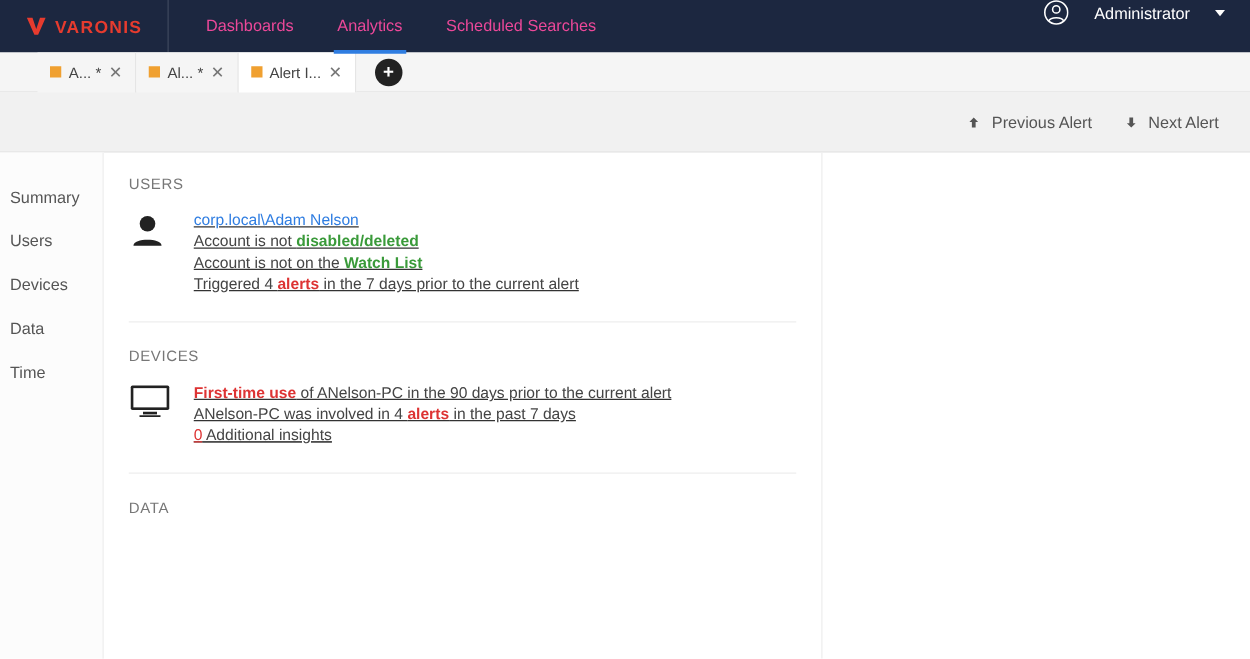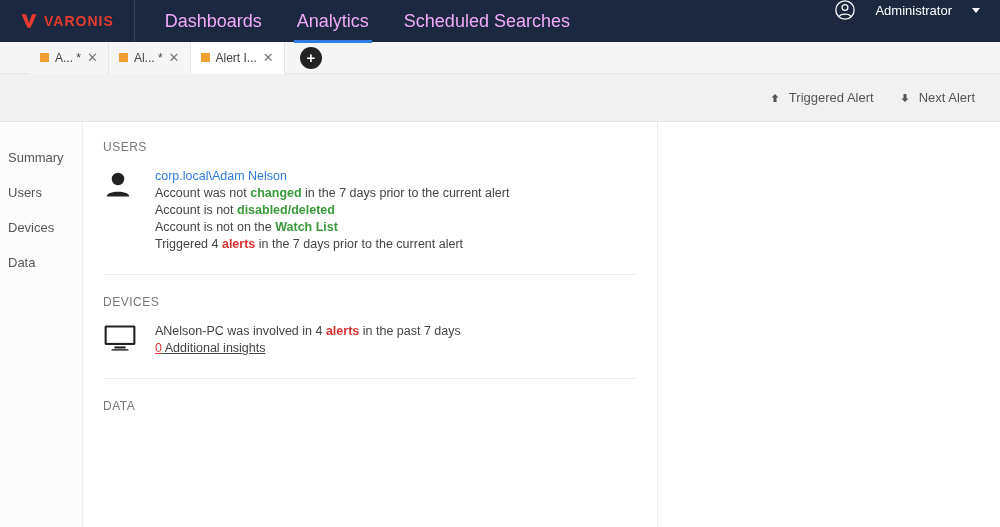--- a/index.html
+++ b/index.html
@@ -31,22 +31,22 @@
     color: #e63b2e;
     margin-right: 30px;
     padding-right: 20px;
     border-right: 1px solid rgba(255,255,255,0.15);
     height: 42px;
     line-height: 42px;
   }
   .brand svg { margin-right: 6px; }
   .nav-links { display: flex; gap: 35px; }
   .nav-link {
-    color: #f0abfc;
-    font-size: 18px;
+    color: #ec4899;
+    font-size: 13px;
     cursor: pointer;
     height: 42px;
     line-height: 42px;
     position: relative;
   }
   .nav-link.active::after {
     content: "";
     position: absolute;
     left: -3px; right: -3px; bottom: -1px;
     height: 3px;
@@ -155,21 +155,21 @@
     margin-bottom: 15px;
   }
   .section .body {
     display: flex;
     gap: 20px;
     border-bottom: 1px solid #eee;
     padding-bottom: 20px;
     margin-bottom: 20px;
   }
   .section .icon-col { width: 32px; }
-  .section .lines { flex:1; }
+  .section .lines { flex:1;text-decoration:underline; }
   .section .lines .line { margin-bottom: 3px; font-size: 12.5px; color:#444;}
   .link-blue { color: #2f7de1; cursor:pointer;}
   .green { color: #3a9a3a; font-weight: 600;}
   .red { color: #d33; font-weight: 600;}
   .u-red { color:#d33; text-decoration: underline; cursor:pointer; font-size:12.5px;}
   .u-text { text-decoration: underline; color:#444; cursor:pointer; font-size:12.5px;}
 
   .user-svg, .monitor-svg { fill: #222; }
 </style>
 </head>
@@ -217,72 +217,73 @@
   </div>
   <div class="tab-add">+</div>
 </div>
 
 <div class="alert-bar">
   <div class="spacer"></div>
   <div class="alert-nav">
     <svg width="12" height="12" viewBox="0 0 24 24">
         <path d="M12 4l-7 7h4v9h6v-9h4z" fill="#555"></path>
       </svg>
-    <span>Triggered Alert</span>
+    <span>Previous Alert</span>
   </div>
   <div class="alert-nav">
     <svg width="12" height="12" viewBox="0 0 24 24">
         <path d="M12 20l7-7h-4V4h-6v9H5z" fill="#555"></path>
       </svg>
     <span>Next Alert</span>
   </div>
 </div>
 
 <div class="main">
   <div class="sidebar">
     <div class="side-item">Summary</div>
     <div class="side-item">Users</div>
     <div class="side-item">Devices</div>
     <div class="side-item">Data</div>
+    <div class="side-item">Time</div>
   </div>
 
   <div class="content-wrap">
     <div class="content">
 
       <div class="section">
         <div class="section-title">USERS</div>
         <div class="body">
           <div class="icon-col">
             <svg class="user-svg" width="30" height="30" viewBox="0 0 24 24">
                 <circle cx="12" cy="8" r="5"></circle>
                 <path d="M3 22c0-5 18-5 18 0v0H3z"></path>
               </svg>
           </div>
           <div class="lines">
             <div class="line"><span class="link-blue">corp.local\Adam Nelson</span></div>
-            <div class="line"><span>Account was not </span><span class="green">changed</span><span> in the 7 days prior to the current alert</span></div>
             <div class="line"><span>Account is not </span><span class="green">disabled/deleted</span></div>
             <div class="line"><span>Account is not on the </span><span class="green">Watch List</span></div>
             <div class="line"><span>Triggered 4 </span><span class="red">alerts</span><span> in the 7 days prior to the current alert</span></div>
           </div>
         </div>
       </div>
 
       <div class="section">
         <div class="section-title">DEVICES</div>
         <div class="body">
           <div class="icon-col">
             <svg class="monitor-svg" width="34" height="28" viewBox="0 0 24 20">
                 <rect x="1" y="1" width="22" height="14" rx="1" fill="#222"></rect>
                 <rect x="2.5" y="2.5" width="19" height="11" fill="#fff"></rect>
                 <rect x="8" y="16" width="8" height="1.5" fill="#222"></rect>
                 <rect x="6" y="18" width="12" height="1" fill="#222"></rect>
               </svg>
           </div>
           <div class="lines">
+            <div class="line"><span class="red">First-time use</span><span> of ANelson-PC in the 90 days prior to the current alert</span></div>
             <div class="line"><span>ANelson-PC was involved in 4 </span><span class="red">alerts</span><span> in the past 7 days</span></div>
             <div class="line"><span class="u-red">0</span><span class="u-text"> Additional insights</span></div>
           </div>
         </div>
       </div>
 
       <div class="section">
         <div class="section-title">DATA</div>
       </div>
 

